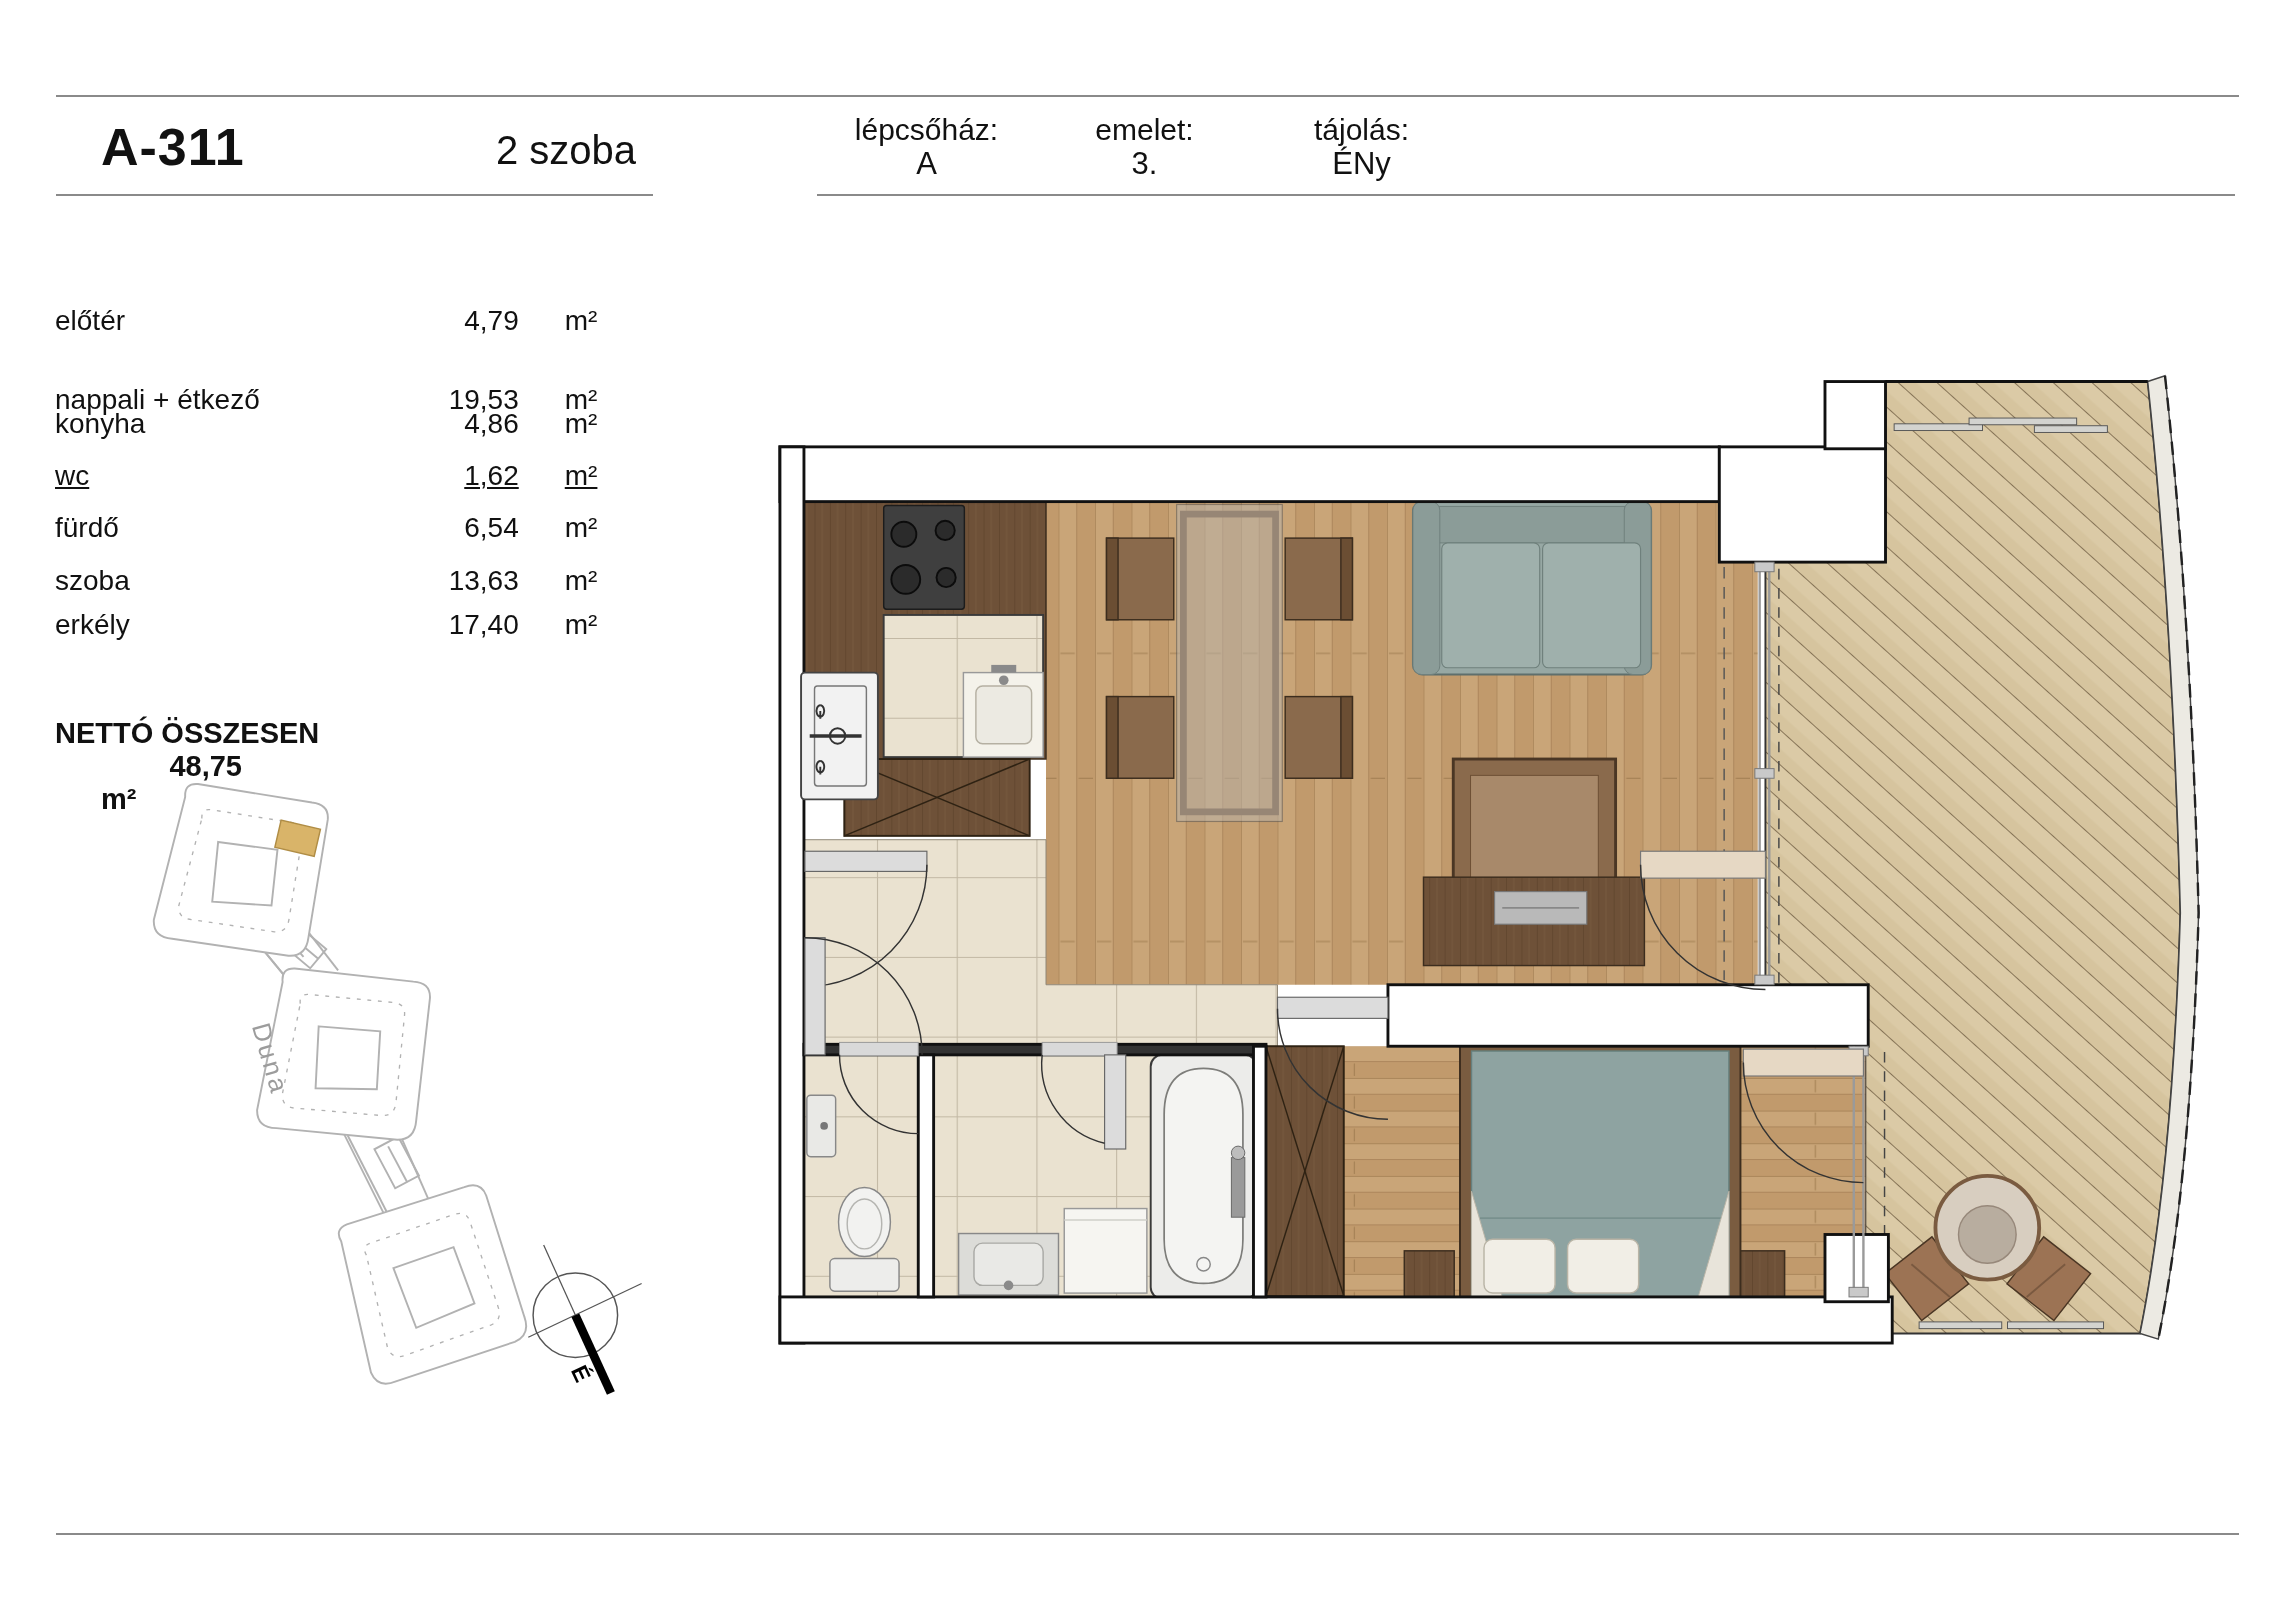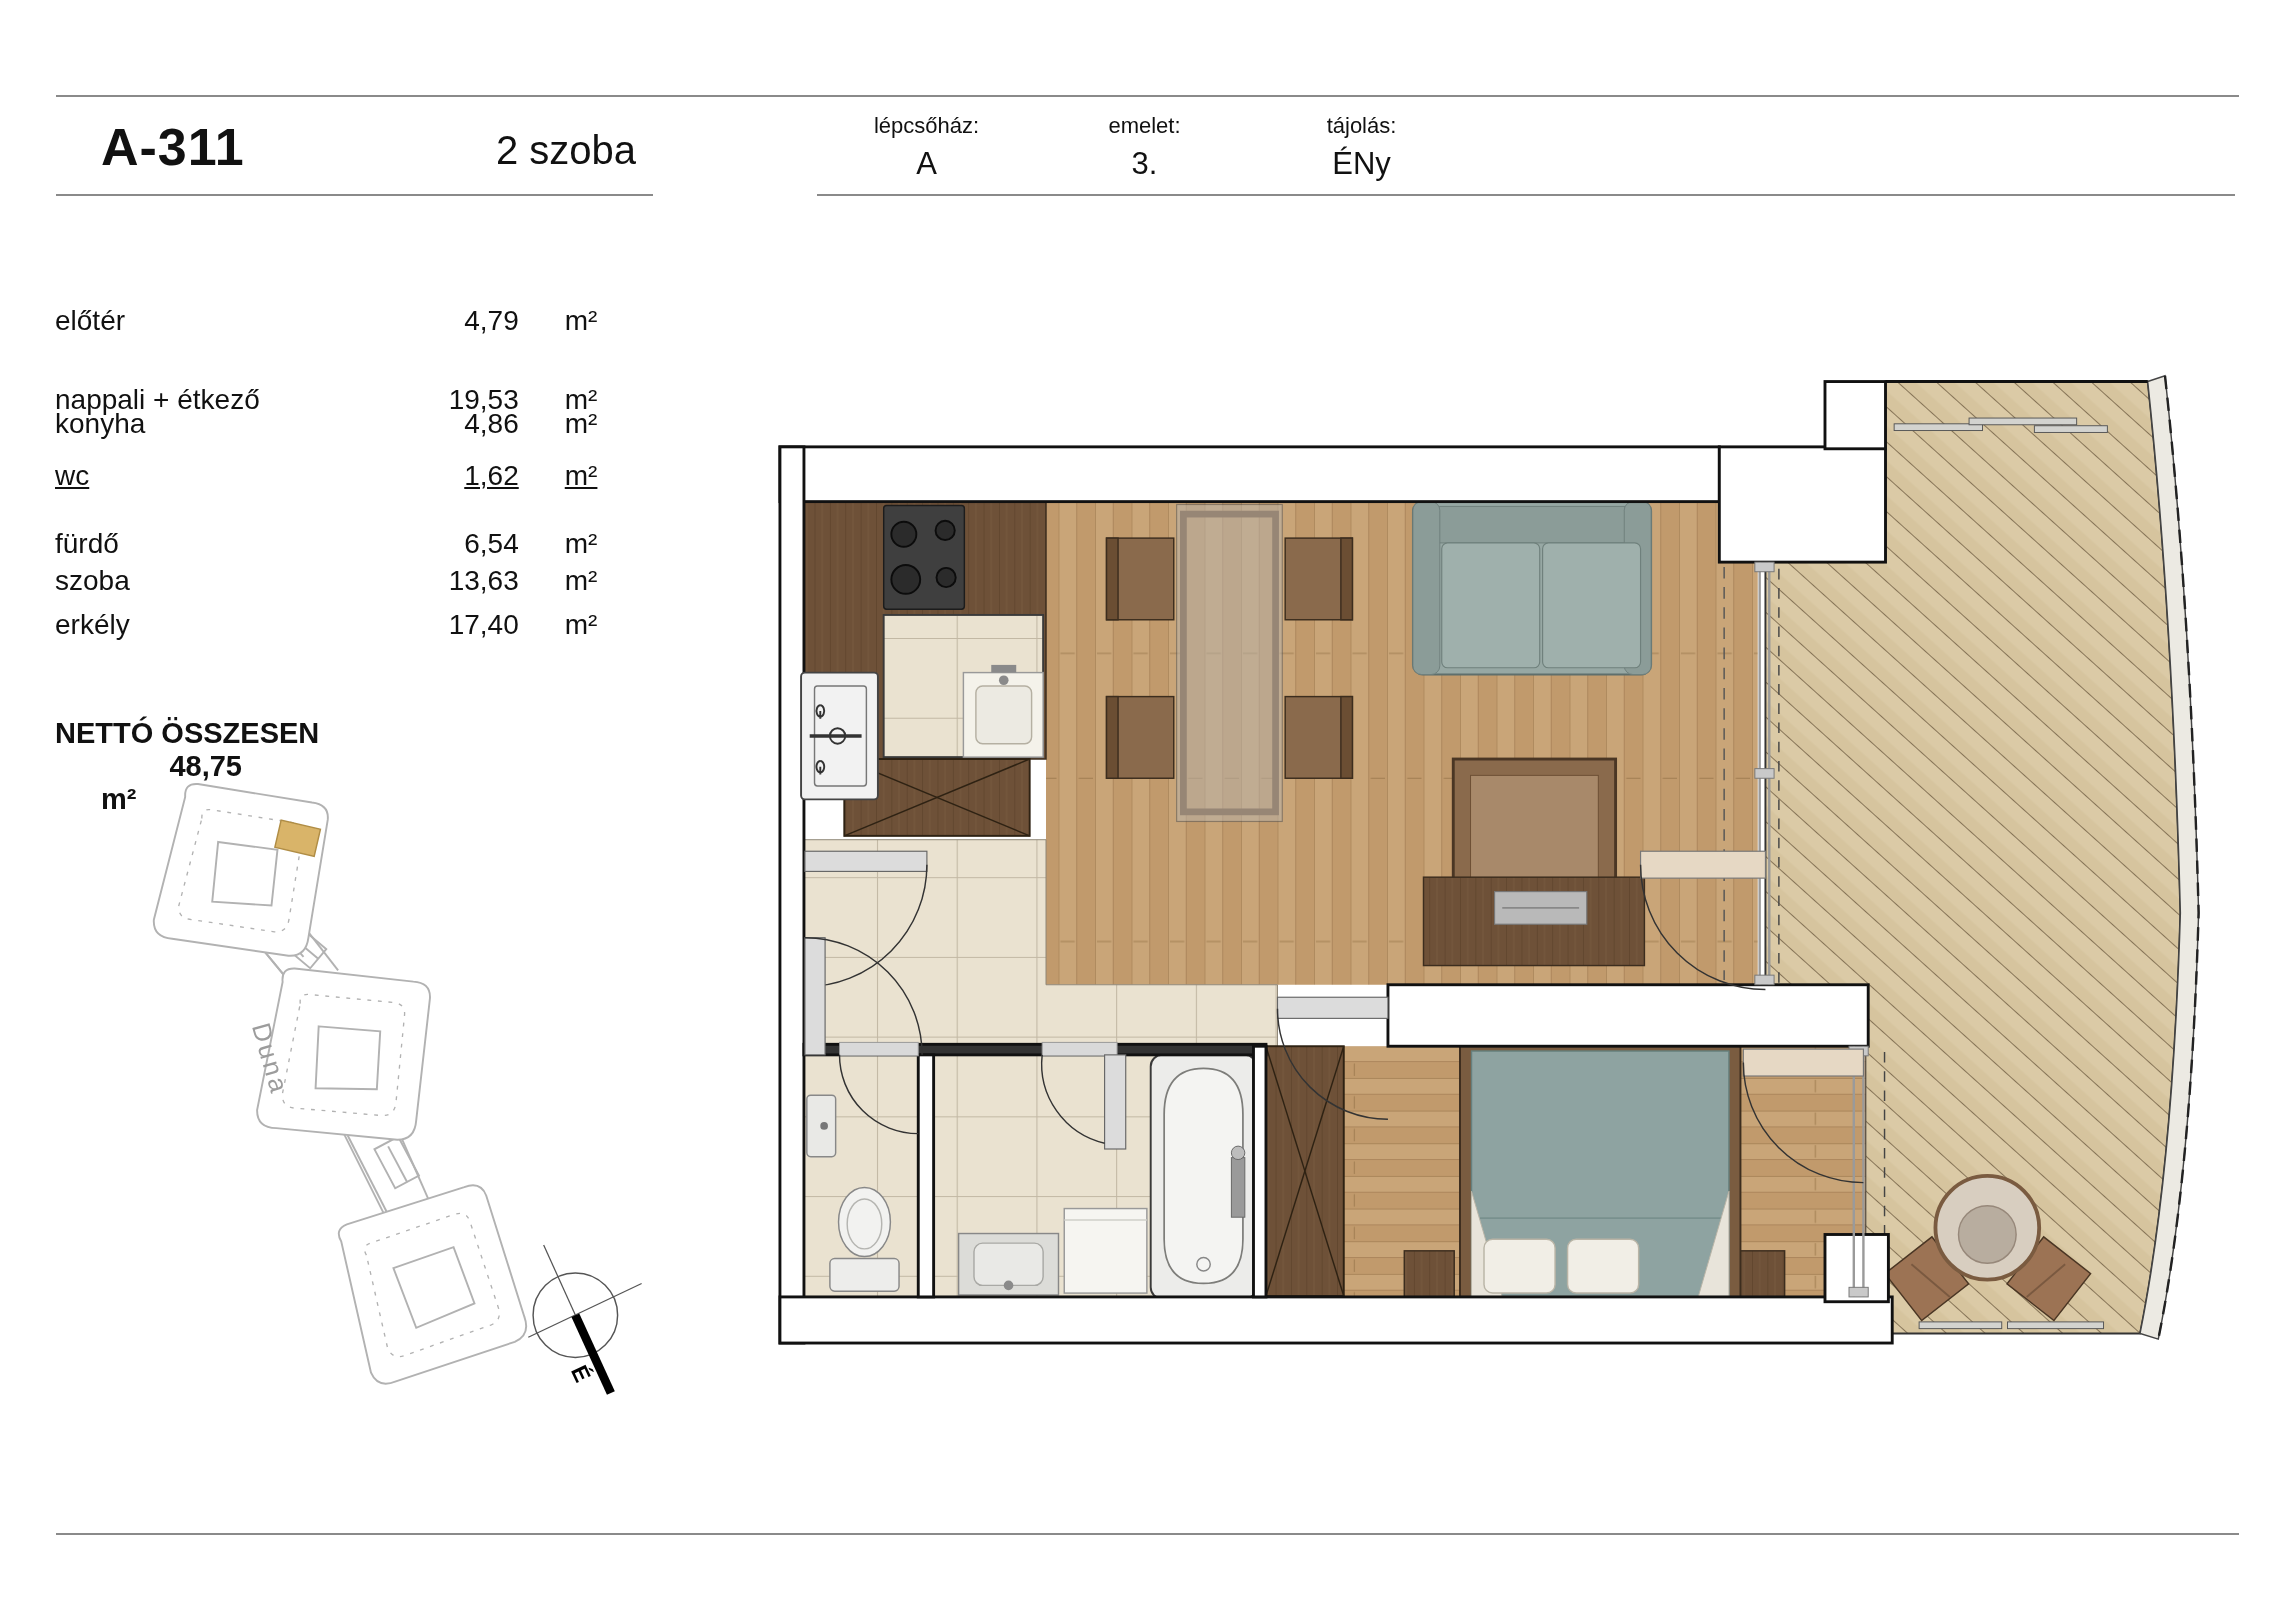--- a/index.html
+++ b/index.html
@@ -1,21 +1,21 @@
 <!DOCTYPE html>
 <html><head>
 <meta charset="utf-8">
 <style>
   html,body{margin:0;padding:0;background:#ffffff;}
   body{font-family:"Liberation Sans", sans-serif; color:#111;}
   .page{position:relative;width:2287px;height:1617px;background:#fff;overflow:hidden;}
   .hline{position:absolute;height:1.9px;background:#8a8a8a;}
   .title-main{position:absolute;left:55px;top:117px;font-size:52px;font-weight:bold;letter-spacing:1px;margin-left:46px;}
   .title-rooms{position:absolute;left:496px;top:128px;font-size:40px;}
-  .hdr-label{position:absolute;top:113px;font-size:22px;text-align:center;width:211px;}
+  .hdr-label{position:absolute;top:113px;font-size:30px;text-align:center;width:211px;}
   .hdr-value{position:absolute;top:146px;font-size:31px;text-align:center;width:211px;}
   .areas{position:absolute;left:55px;width:576px;}
   .arow{position:absolute;left:0;display:flex;width:576px;font-size:28px;}
   .arow .lbl{width:317px;}
   .arow .val{width:187px;text-align:right;}
   .arow .unit{width:72px;padding-left:46px;}
   .arow.total{font-weight:bold;font-size:29px;flex-direction:column;}
   .footer-text{position:absolute;left:55px;top:1549px;font-size:23px;}
   svg text{font-family:"Liberation Sans", sans-serif;}
 </style>
@@ -53,21 +53,21 @@
     <div class="arow" style="top:408px;">
         <span class="lbl">konyha</span>
         <span class="val">4,86</span>
         <span class="unit">m²</span>
       </div>
     <div class="arow" style="top:460px;text-decoration:underline;">
         <span class="lbl">wc</span>
         <span class="val">1,62</span>
         <span class="unit">m²</span>
       </div>
-    <div class="arow" style="top:512px;margin-top:16px;">
+    <div class="arow" style="top:512px;">
         <span class="lbl">fürdő</span>
         <span class="val">6,54</span>
         <span class="unit">m²</span>
       </div>
     <div class="arow" style="top:565px;">
         <span class="lbl">szoba</span>
         <span class="val">13,63</span>
         <span class="unit">m²</span>
       </div>
     <div class="arow" style="top:609px;justify-content:center;">

